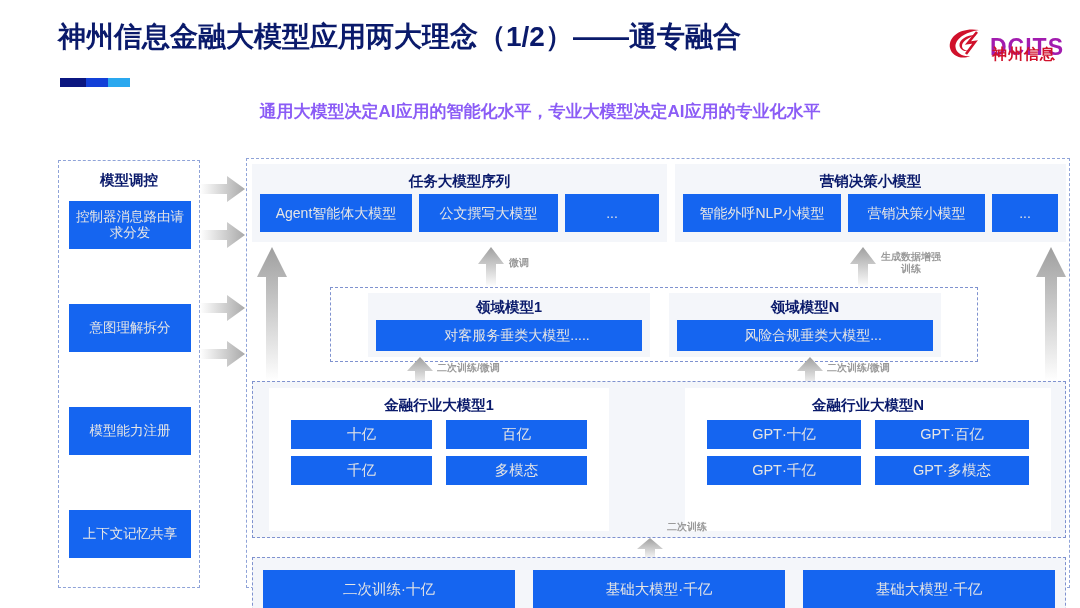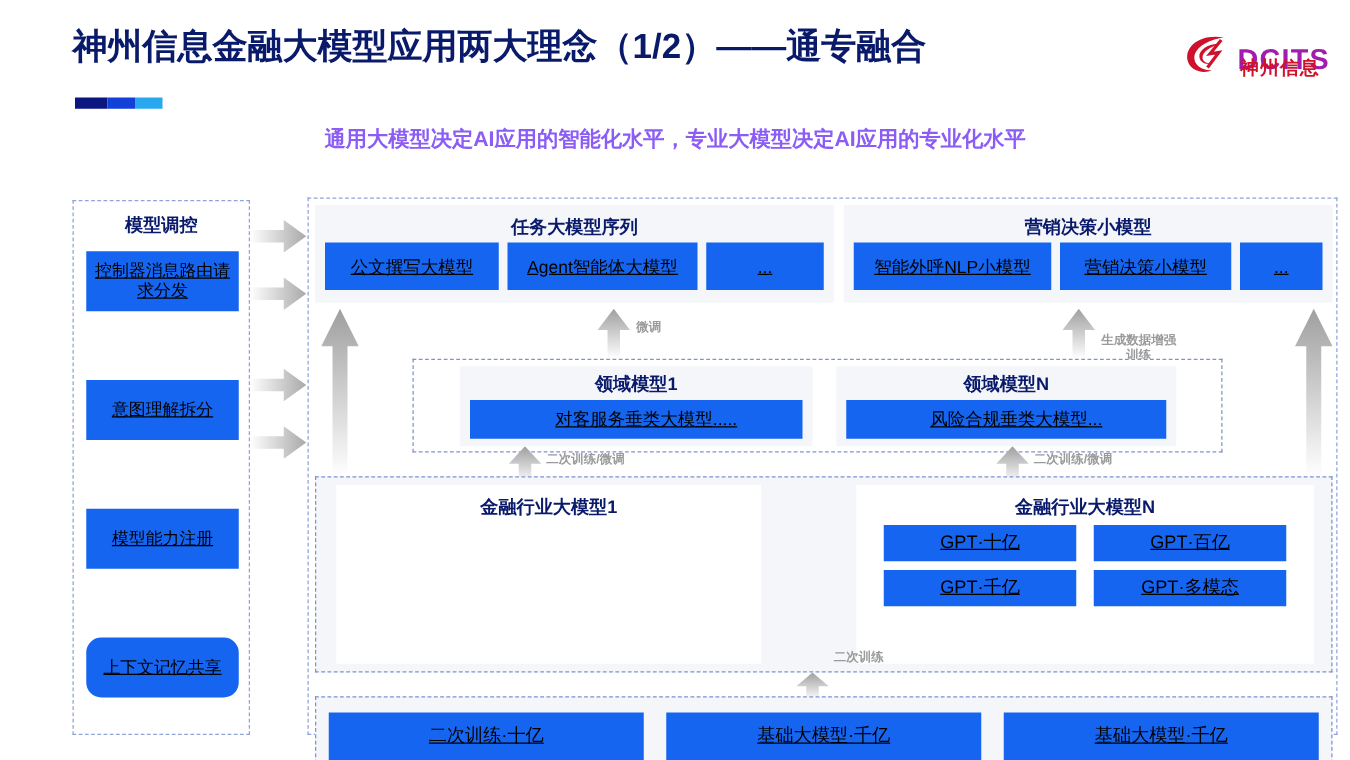--- a/index.html
+++ b/index.html
@@ -29,23 +29,23 @@
   .logo-sub{position:absolute;left:46px;top:27px;font-size:15px;font-weight:bold;color:#d0112b;letter-spacing:1px;}
 
   .subtitle{
     position:absolute;left:0;right:0;top:100px;text-align:center;
     font-size:17px;font-weight:bold;color:#8b5cf6;
   }
 
   
   .dash-box{border:1px dashed #8fa3d8;box-sizing:border-box;}
   .blue{
-    background:#1565f0;color:#000000;display:flex;align-items:center;
+    background:#1565f0;color:#e5e5e5;display:flex;align-items:center;
     justify-content:center;text-align:center;box-sizing:border-box;
-    font-size:14px;line-height:1.15;text-decoration:underline;
+    font-size:14px;line-height:1.15;
   }
   .grp-title{
     text-align:center;font-weight:bold;color:#0a1a6b;font-size:14.5px;
   }
   .arrow-label{
     position:absolute;color:#9a9a9a;font-size:10px;font-weight:bold;
     line-height:1.15;text-align:center;white-space:pre-line;
   }
 
   
@@ -53,21 +53,21 @@
   #left-col .hdr{
     text-align:center;font-weight:bold;color:#0a1a6b;font-size:14.5px;
     padding-top:10px;
   }
   #left-col .blue{
     position:absolute;left:10px;width:122px;font-size:13.5px;padding:0 3px;
   }
   .lc1{top:40px;height:48px;}
   .lc2{top:143px;height:48px;}
   .lc3{top:246px;height:48px;}
-  .lc4{top:349px;height:48px;border-radius:12px;}
+  .lc4{top:349px;height:48px;}
 
   
   .arrow-r{position:absolute;width:45px;height:26px;}
 
   
   #main{position:absolute;left:246px;top:158px;width:824px;height:430px;}
 
   .seq-panel{position:absolute;background:#f4f6fa;box-sizing:border-box;}
   #seq-left{left:5px;top:5px;width:415px;height:78px;}
   #seq-right{left:428px;top:5px;width:391px;height:78px;}
@@ -163,22 +163,22 @@
         <linearGradient id="gu" x1="0" y1="1" x2="0" y2="0">
           <stop offset="0" stop-color="#ffffff"></stop>
             <stop offset="1" stop-color="#9f9f9f"></stop>
         </linearGradient>
       </defs>
     </svg>
 
     <div id="seq-left" class="seq-panel">
       <div class="grp-title">任务大模型序列</div>
       <div class="seq-row">
+        <div class="blue" style="flex:0 0 152px">Agent智能体大模型</div>
         <div class="blue" style="flex:0 0 139px">公文撰写大模型</div>
-        <div class="blue" style="flex:0 0 152px">Agent智能体大模型</div>
         <div class="blue" style="flex:1">...</div>
       </div>
     </div>
 
     <div id="seq-right" class="seq-panel">
       <div class="grp-title">营销决策小模型</div>
       <div class="seq-row">
         <div class="blue" style="flex:0 0 158px">智能外呼NLP小模型</div>
         <div class="blue" style="flex:0 0 137px">营销决策小模型</div>
         <div class="blue" style="flex:1">...</div>
@@ -194,21 +194,21 @@
     </svg>
 
     <svg class="arrow-u" style="left:231px;top:88px;width:26px;height:40px;" viewBox="0 0 26 40" preserveAspectRatio="none">
       <path d="M8 40 V17 H0 L13 0 L26 17 H18 V40 Z" fill="url(#gu)"></path>
     </svg>
     <div class="arrow-label" style="left:262px;top:98px;">微调</div>
 
     <svg class="arrow-u" style="left:603px;top:88px;width:26px;height:40px;" viewBox="0 0 26 40" preserveAspectRatio="none">
       <path d="M8 40 V17 H0 L13 0 L26 17 H18 V40 Z" fill="url(#gu)"></path>
     </svg>
-    <div class="arrow-label" style="left:634px;top:108px;">生成数据增强
+    <div class="arrow-label" style="left:634px;top:92px;">生成数据增强
 训练</div>
 
     <div id="domain-band">
       <div id="dom-1" class="dom-cell">
         <div class="grp-title">领域模型1</div>
         <div class="blue">对客服务垂类大模型.....</div>
       </div>
       <div id="dom-2" class="dom-cell">
         <div class="grp-title">领域模型N</div>
         <div class="blue">风险合规垂类大模型...</div>
@@ -221,20 +221,26 @@
     <div class="arrow-label" style="left:190px;top:203px;">二次训练/微调</div>
 
     <svg class="arrow-u" style="left:550px;top:198px;width:26px;height:30px;" viewBox="0 0 26 30" preserveAspectRatio="none">
       <path d="M8 30 V14 H0 L13 0 L26 14 H18 V30 Z" fill="url(#gu)"></path>
     </svg>
     <div class="arrow-label" style="left:580px;top:203px;">二次训练/微调</div>
 
     <div id="ind-band">
       <div id="ind-1" class="ind-cell">
         <div class="grp-title">金融行业大模型1</div>
+        <div class="ind-grid">
+          <div class="blue">十亿</div>
+          <div class="blue">百亿</div>
+          <div class="blue">千亿</div>
+          <div class="blue">多模态</div>
+        </div>
       </div>
       <div id="ind-2" class="ind-cell">
         <div class="grp-title">金融行业大模型N</div>
         <div class="ind-grid">
           <div class="blue">GPT·十亿</div>
           <div class="blue">GPT·百亿</div>
           <div class="blue">GPT·千亿</div>
           <div class="blue">GPT·多模态</div>
         </div>
       </div>

